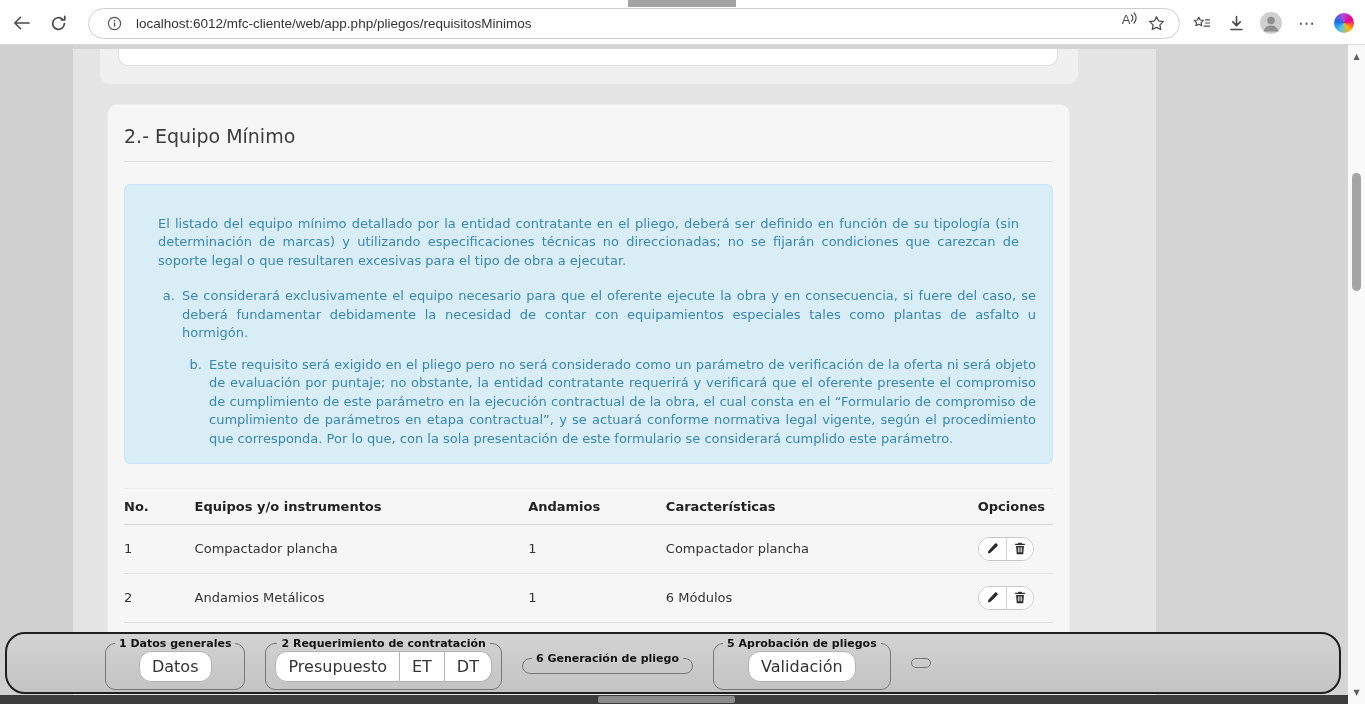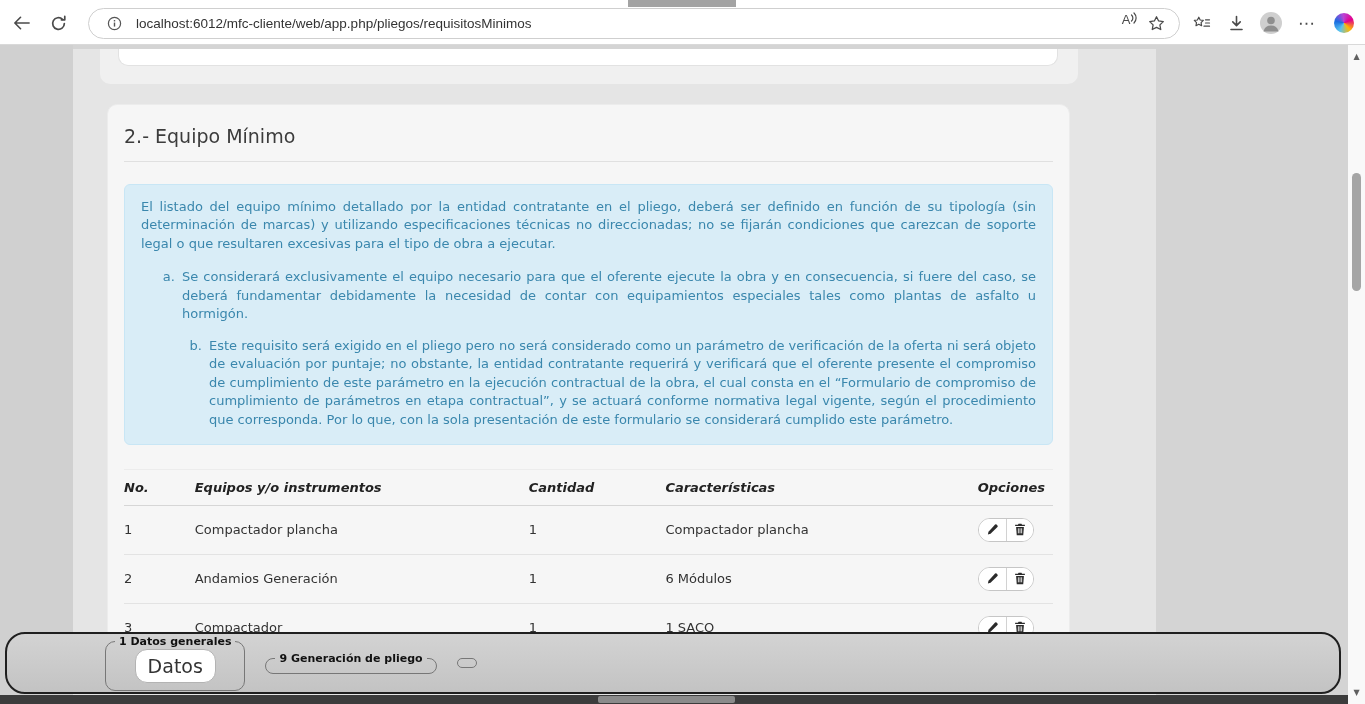--- a/index.html
+++ b/index.html
@@ -36,47 +36,47 @@
               border:1px solid #e2e2e2; border-top:none; border-radius:0 0 10px 10px; }
 
   
   .main-card { position:relative; margin:20px 86px 0 34px; height:545px; background:#f6f6f6;
                border-radius:10px; border:1px solid #ececec; padding:14px 16px 0 16px; overflow:hidden; }
   .card-title { font-size:19px; color:#3c3c3c; padding:6px 2px 14px 0; border-bottom:1px solid #e0e0e0; }
 
   .info-box { margin-top:22px; background:#d9edf7; border:1px solid #c8e6f5; border-radius:6px;
               padding:13px 16px 15px 16px; color:#3a87ad; font-size:13px; line-height:1.42;
               text-align:justify; }
-  .info-box p { margin:0; }
+  .info-box p { margin:17px; }
   .info-box ol { list-style-type:lower-alpha; margin:15px 0 0 0; padding-left:38px; }
   .info-box li { margin-bottom:13px; padding-left:3px; }
   .info-box li:last-child { margin-bottom:0;margin-left:27px; }
 
   table.equip { width:100%; border-collapse:collapse; margin-top:24px; font-size:13px; color:#333; }
   table.equip th { text-align:left; font-weight:bold; color:#222; font-size:13px;
-                   padding:10px 8px 10px 0; border-top:1px solid #ececec; border-bottom:1px solid #d6d6d6;font-style:italic; }
+                   padding:10px 8px 10px 0; border-top:1px solid #ececec; border-bottom:1px solid #d6d6d6; }
   table.equip td { padding:12px 8px 12px 0; border-bottom:1px solid #e3e3e3; }
   .opt-group { display:inline-flex; border:1px solid #c6c6c6; border-radius:12px; overflow:hidden;
                background:#ffffff; }
   .opt-btn { width:27px; height:22px; display:flex; align-items:center; justify-content:center;
              background:#ffffff; border:none; padding:0; cursor:pointer; }
   .opt-btn + .opt-btn { border-left:1px solid #d2d2d2; }
 
   
   .bottom-bar { position:absolute; left:5px; top:632px; width:1336px; height:62px;
                 background:linear-gradient(#d3d3d3,#c3c3c3); border:2px solid #1f1f1f;
                 border-radius:20px; display:flex; align-items:center; padding-left:88px;
                 z-index:60; }
   fieldset.wz-fs { border:1px solid #777; border-radius:10px; margin:0 10px 0 10px;
                    padding:1px 9px 7px 9px; }
   fieldset.wz-fs legend { font-size:11px; font-weight:bold; color:#111; padding:0 4px; margin:0 auto;
                           white-space:nowrap; }
   .wz-btns { display:flex; justify-content:center; }
   .wz-btn { background:#fff; border:1px solid #b3b3b3; border-radius:12px; padding:5px 12px;
-            font-size:19px; color:#333; font-family:"DejaVu Sans",sans-serif; white-space:nowrap;
+            font-size:16px; color:#333; font-family:"DejaVu Sans",sans-serif; white-space:nowrap;
             cursor:pointer; }
   .wz-group .wz-btn { border-radius:0; }
   .wz-group .wz-btn:not(:first-child) { border-left:none; }
   .wz-group .wz-btn:first-child { border-radius:12px 0 0 12px; }
   .wz-group .wz-btn:last-child { border-radius:0 12px 12px 0; }
 
   
   .h-scrollbar { position:absolute; left:0; top:695px; width:1348px; height:9px; background:#3c3c3c; z-index:90; }
   .h-thumb { position:absolute; left:598px; top:1px; width:137px; height:7px; background:#8b8b8b; border-radius:2px; }
   .v-scrollbar { position:absolute; right:0; top:45px; width:17px; height:659px; background:#f9f9f9; z-index:90; }
@@ -175,21 +175,21 @@
             <col style="width:80px">
             <col style="width:390px">
             <col style="width:152px">
             <col style="width:360px">
             <col>
           </colgroup>
         <thead>
           <tr>
             <th>No.</th>
             <th>Equipos y/o instrumentos</th>
-            <th>Cantidad</th>
+            <th>Andamios</th>
             <th>Características</th>
             <th>Opciones</th>
           </tr>
         </thead>
         <tbody>
           <tr>
             <td>1</td>
             <td>Compactador plancha</td>
             <td>1</td>
             <td>Compactador plancha</td>
@@ -203,21 +203,21 @@
                     <svg width="12" height="13" viewBox="0 0 14 16">
                       <path fill="#2b2b2b" d="M5.2.8h3.6l.7 1.2H13v1.8H1V2h3.5z"></path>
                       <path fill="#2b2b2b" d="M2.2 4.8h9.6L11 15.2H3z"></path>
                       <path stroke="#ffffff" stroke-width="1" d="M5 6.5v6.2M7 6.5v6.2M9 6.5v6.2" fill="none"></path>
                     </svg>
                   </button>
                 </span></td>
           </tr>
           <tr>
             <td>2</td>
-            <td>Andamios Generación</td>
+            <td>Andamios Metálicos</td>
             <td>1</td>
             <td>6 Módulos</td>
             <td><span class="opt-group">
                   <button class="opt-btn">
                     <svg width="13" height="13" viewBox="0 0 16 16">
                       <path fill="#2b2b2b" d="M11.2 1.9a1.3 1.3 0 0 1 1.8 0l1.1 1.1a1.3 1.3 0 0 1 0 1.8l-8.5 8.5-3.3.8.8-3.3z"></path>
                     </svg>
                   </button>
                   <button class="opt-btn">
                     <svg width="12" height="13" viewBox="0 0 14 16">
@@ -277,26 +277,40 @@
 
 <div class="bottom-bar">
 
   <fieldset class="wz-fs">
     <legend>1 Datos generales</legend>
     <div class="wz-btns">
         <button class="wz-btn">Datos</button>
       </div>
   </fieldset>
 
-
-  <fieldset class="wz-fs">
-    <legend>9 Generación de pliego</legend>
-  </fieldset>
-
-
+  <fieldset class="wz-fs">
+    <legend>2 Requerimiento de contratación</legend>
+    <div class="wz-btns wz-group">
+      <button class="wz-btn">Presupuesto</button>
+      <button class="wz-btn">ET</button>
+      <button class="wz-btn">DT</button>
+    </div>
+  </fieldset>
+
+  <fieldset class="wz-fs">
+    <legend>6 Generación de pliego</legend>
+  </fieldset>
+
+
+  <fieldset class="wz-fs">
+    <legend>5 Aprobación de pliegos</legend>
+    <div class="wz-btns">
+        <button class="wz-btn">Validación</button>
+      </div>
+  </fieldset>
 
   <fieldset class="wz-fs">
     
     
   </fieldset>
 
 </div>
 
 <div class="h-scrollbar">
   <div class="h-thumb"></div>

